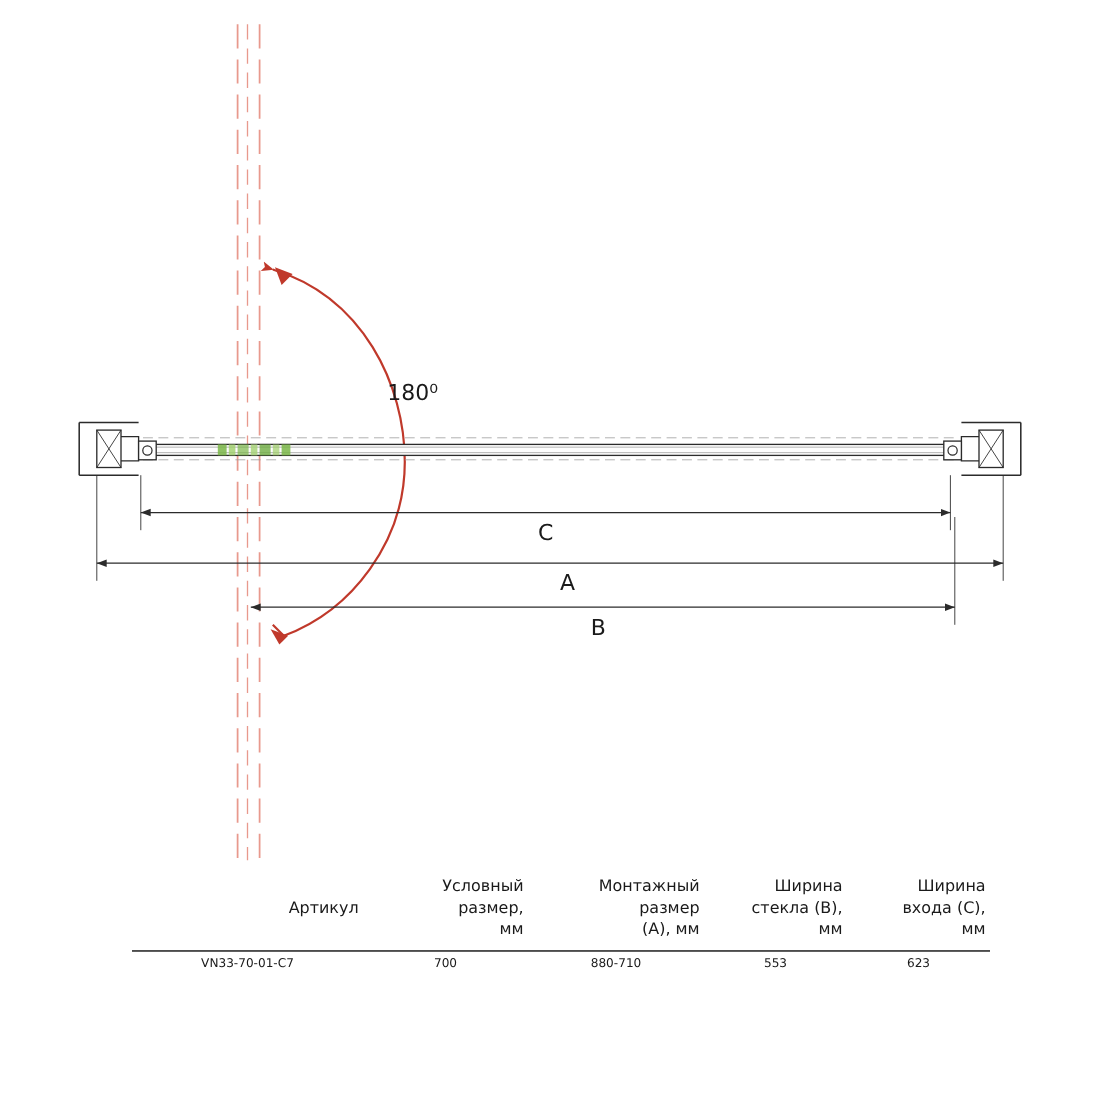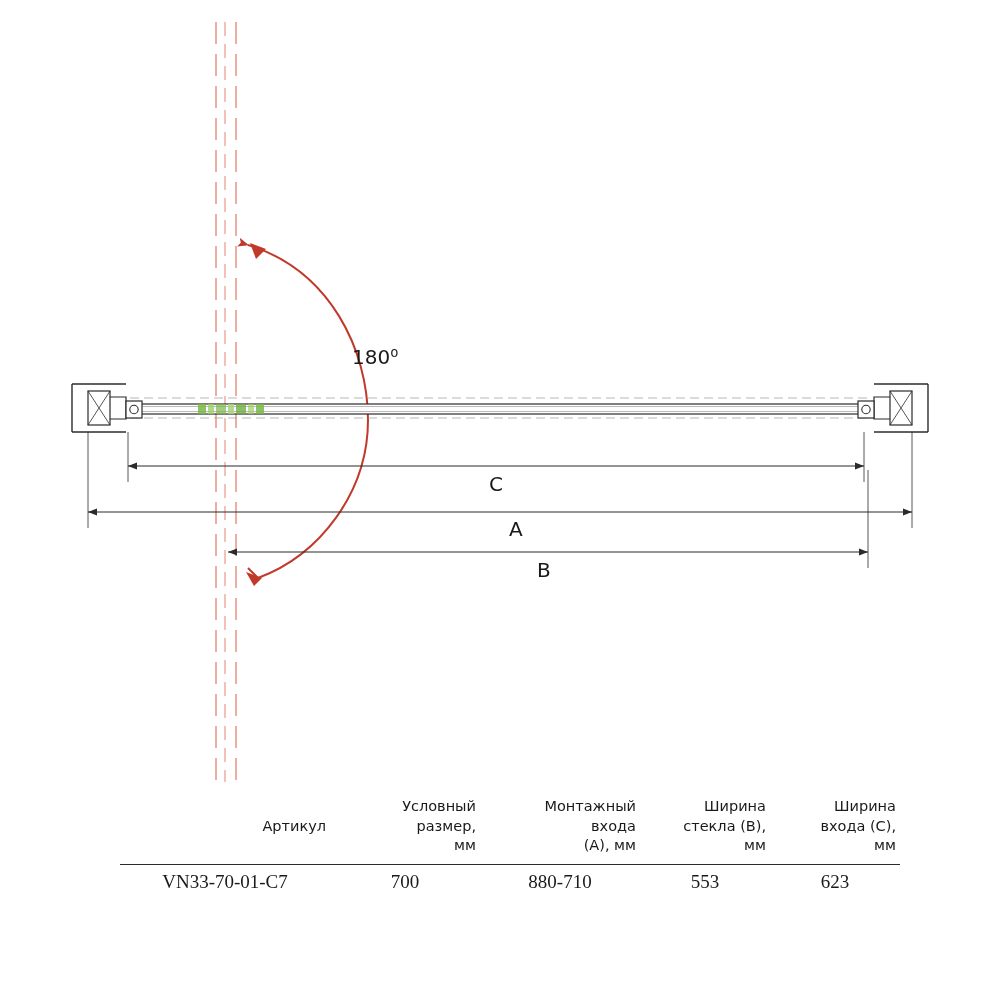--- a/index.html
+++ b/index.html
@@ -38,26 +38,25 @@
   .tbl th {
     font-size: 14.5px;
     font-weight: normal;
     color: #1a1a1a;
     text-align: right;
     vertical-align: middle;
     line-height: 1.35;
     padding: 2px 4px 8px 4px;
   }
   .tbl td {
-    font-size: 19px;
+    font-size: 11px;
     color: #1a1a1a;
     text-align: center;
     padding: 3px 4px;
     line-height: 1.45;
-    font-family: Liberation Serif, serif;
   }
   .tbl .hdr-row th {
     border-bottom: 1px solid #2b2b2b;
   }
   .tbl col.c0 { width: 210px; }
   .tbl col.c1 { width: 150px; }
   .tbl col.c2 { width: 160px; }
   .tbl col.c3 { width: 130px; }
   .tbl col.c4 { width: 130px; }
   .label-text {
@@ -181,21 +180,21 @@
         <th>
           <span>Артикул</span>
         </th>
         <th>
           <span>Условный</span><br>
           <span>размер,</span><br>
           <span>мм</span>
         </th>
         <th>
           <span>Монтажный</span><br>
-          <span>входа</span><br>
+          <span>размер</span><br>
           <span>(А), мм</span>
         </th>
         <th>
           <span>Ширина</span><br>
           <span>стекла (В),</span><br>
           <span>мм</span>
         </th>
         <th>
           <span>Ширина</span><br>
           <span>входа (С),</span><br>

